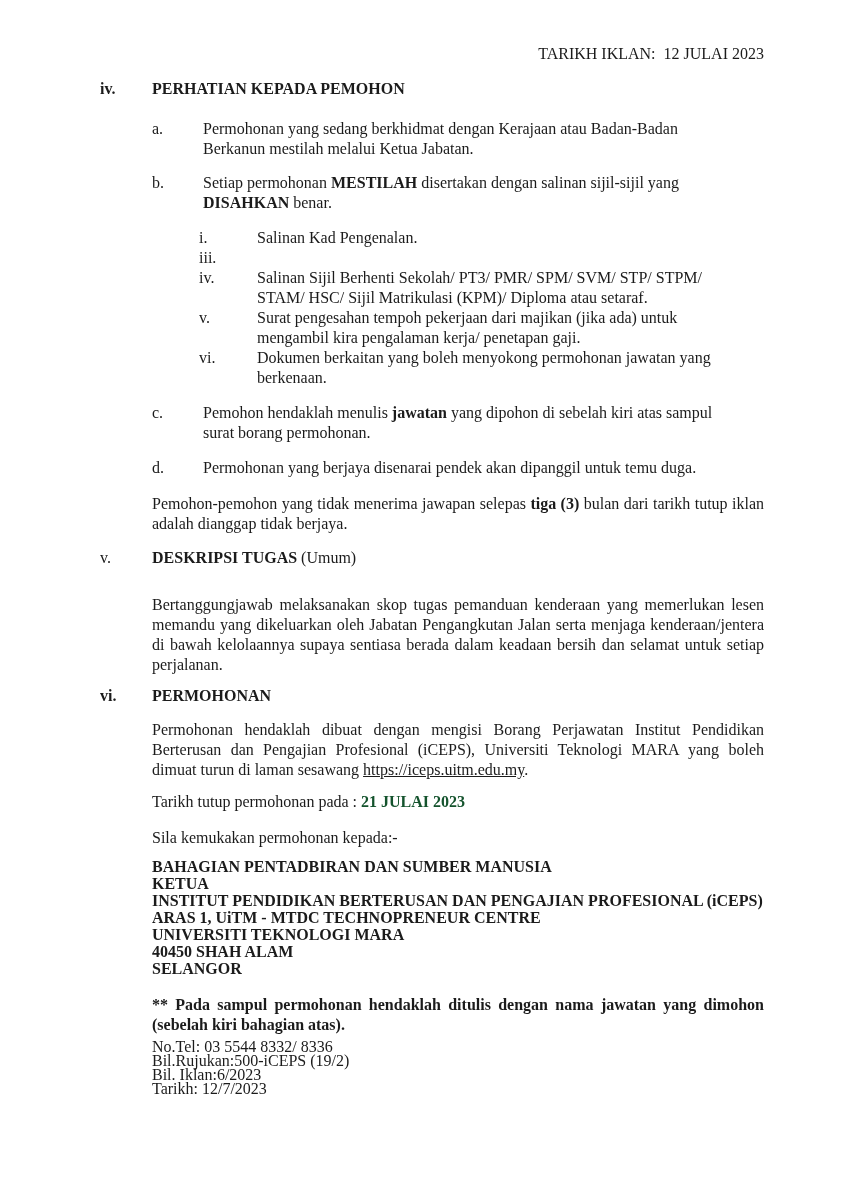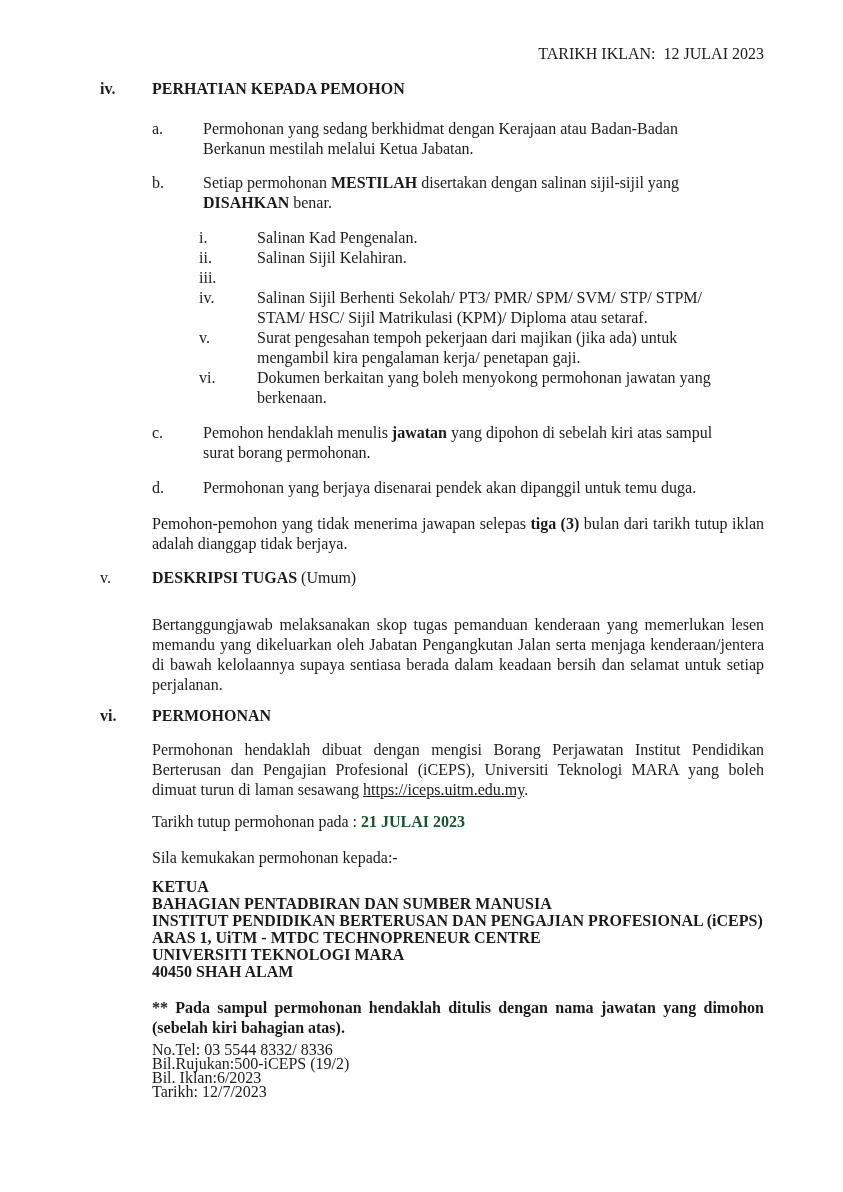--- a/index.html
+++ b/index.html
@@ -79,24 +79,20 @@
       <div class="sub-label">b.</div>
       <div class="sub-text"><span>Setiap permohonan </span><b>MESTILAH</b><span> disertakan dengan salinan sijil-sijil  yang </span><b>DISAHKAN</b><span> benar.</span></div>
     </div>
 
     <div class="mt-list">
       <div class="rom-row">
         <div class="rom-label">i.</div>
         <div class="rom-text">Salinan Kad Pengenalan.</div>
       </div>
       <div class="rom-row">
-        <div class="rom-label">ii.</div>
-        <div class="rom-text">Salinan Sijil Kelahiran.</div>
-      </div>
-      <div class="rom-row">
         <div class="rom-label">iii.</div>
       </div>
       <div class="rom-row">
         <div class="rom-label">iv.</div>
         <div class="rom-text">Salinan Sijil Berhenti Sekolah/ PT3/ PMR/ SPM/ SVM/ STP/ STPM/ STAM/ HSC/ Sijil Matrikulasi (KPM)/ Diploma atau setaraf.</div>
       </div>
       <div class="rom-row">
         <div class="rom-label">v.</div>
         <div class="rom-text">Surat pengesahan tempoh pekerjaan dari majikan (jika ada) untuk mengambil kira pengalaman kerja/ penetapan gaji.</div>
       </div>
@@ -130,26 +126,27 @@
       <div class="sec-body sec-title">PERMOHONAN</div>
     </div>
 
     <div class="lvl1 justify mt-vip"><span>Permohonan hendaklah dibuat dengan mengisi Borang Perjawatan Institut Pendidikan Berterusan dan Pengajian Profesional (iCEPS), Universiti Teknologi MARA yang boleh dimuat turun di laman sesawang </span><span class="url">https://iceps.uitm.edu.my</span><span>.</span></div>
 
     <div class="lvl1 mt-closing"><span>Tarikh tutup permohonan pada : </span><span class="red">21 JULAI 2023</span></div>
 
     <div class="lvl1 mt-submit">Sila kemukakan permohonan kepada:-</div>
 
     <div class="lvl1 address mt-address">
+      <div>BAHAGIAN PENTADBIRAN DAN SUMBER MANUSIA</div>
       <div>KETUA</div>
-      <div>BAHAGIAN PENTADBIRAN DAN SUMBER MANUSIA</div>
       <div>INSTITUT PENDIDIKAN BERTERUSAN DAN PENGAJIAN PROFESIONAL (iCEPS)</div>
       <div>ARAS 1, UiTM - MTDC TECHNOPRENEUR CENTRE</div>
       <div>UNIVERSITI TEKNOLOGI MARA</div>
       <div>40450 SHAH ALAM</div>
+      <div>SELANGOR</div>
     </div>
 
     <div class="lvl1 envelope-note justify mt-envelope">** Pada sampul permohonan hendaklah ditulis dengan nama jawatan yang dimohon (sebelah kiri bahagian atas).</div>
 
     <div class="lvl1 footer mt-footer">
       <div>No.Tel: 03 5544 8332/ 8336</div>
       <div>Bil.Rujukan:500-iCEPS (19/2)</div>
       <div>Bil. Iklan:6/2023</div>
       <div>Tarikh: 12/7/2023</div>
     </div>

